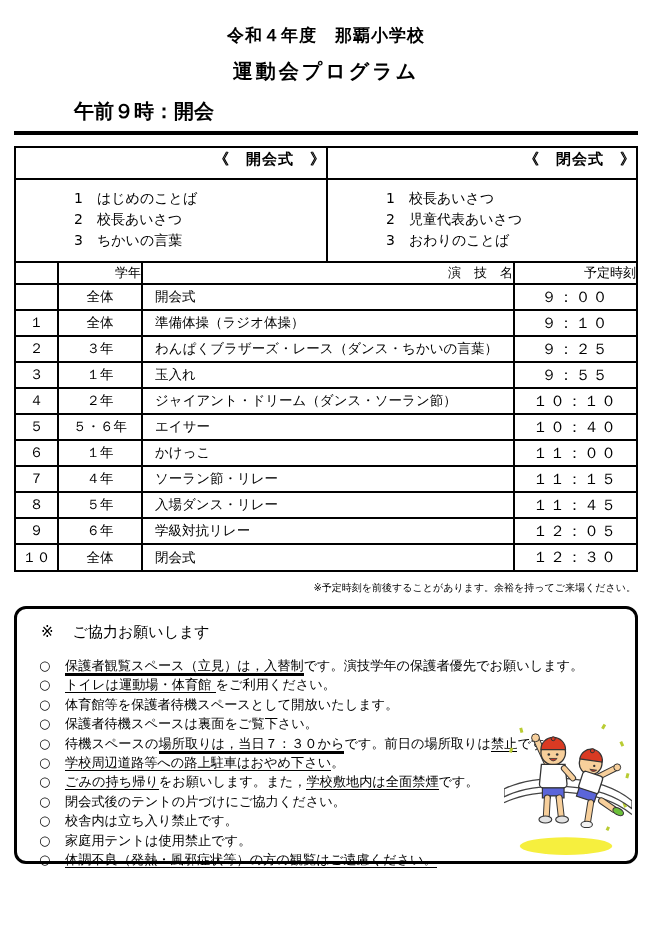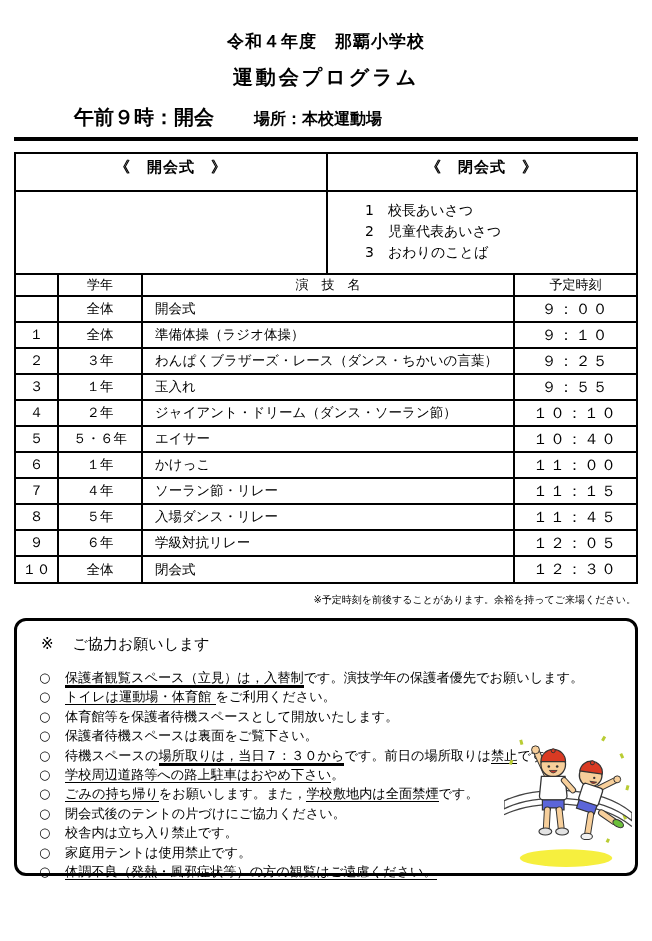--- a/index.html
+++ b/index.html
@@ -5,42 +5,42 @@
   * { box-sizing: border-box; margin: 0; padding: 0; }
   html,body { background:#fff; }
   body {
     width: 652px; height: 941px;
     font-family: "DejaVu Sans", "Liberation Sans", sans-serif;
     color:#000; overflow:hidden;
   }
   .page { position:relative; width:652px; height:941px; background:#fff; }
 
   
-  .school-line { margin-top:30px; text-align:center; font-size:17px; font-weight:bold; letter-spacing:1px; }
+  .school-line { margin-top:24px; text-align:center; font-size:17px; font-weight:bold; letter-spacing:1px; }
   .main-title  { margin-top:11px; text-align:center; font-size:20px; font-weight:bold; letter-spacing:3px; }
   .date-row { margin:13px 14px 0 40px; font-size:17px; font-weight:bold; display:flex; align-items:baseline; }
   .date-row .seg2 { margin-left:34px; font-size:20px; }
   .date-row .seg3 { margin-left:40px; font-size:16px; }
   .thick-rule { margin:6px 14px 0 14px; height:4px; background:#000; }
 
   
   .main-box { margin:11px 14px 0 14px; border:2px solid #000; }
   .cer-grid { display:flex; border-bottom:2px solid #000; }
   .cer-col { flex:1 1 50%; }
   .cer-col.right { border-left:2px solid #000; }
-  .cer-title { height:38px; line-height:26px; text-align:center; font-size:15px; font-weight:bold; letter-spacing:1px; border-bottom:2px solid #000; }
+  .cer-title { height:32px; line-height:26px; text-align:right; font-size:15px; font-weight:bold; letter-spacing:1px; border-bottom:2px solid #000;font-family:Liberation Mono, monospace; }
   .cer-list { padding:8px 0 10px 58px; font-size:14px; }
-  .cer-col.right .cer-list { padding-left:37px; }
+  .cer-col.right .cer-list { padding-left:58px; }
   .cer-item { line-height:21px; white-space:pre; }
 
   table.prog { width:100%; border-collapse:collapse; table-layout:fixed; }
   .prog th, .prog td { border:2px solid #000; background:#fff; }
   .prog tr > *:first-child { border-left:none; }
   .prog tr > *:last-child  { border-right:none; }
-  .prog thead th { border-top:none; height:21px; font-weight:normal; font-size:13px; text-align:center; }
+  .prog thead th { border-top:none; height:21px; font-weight:normal; font-size:13px; text-align:right; }
   .prog tbody tr:last-child td { border-bottom:none;border-radius:8px; }
   .prog td { height:26px; font-size:13.5px; }
   .prog .w-no { width:42px; } .prog .w-grade { width:84px; } .prog .w-event { width:auto; } .prog .w-time { width:122px; }
   .prog td.c-no, .prog td.c-grade, .prog td.c-time { text-align:center; }
   .prog td.c-no { font-size:14px; }
   .prog td.c-event { padding-left:12px; text-align:left; }
   .prog td.c-time { font-size:15px; letter-spacing:2px; }
 
   .footnote { margin:9px 16px 0 16px; text-align:right; font-size:10px; }
 
@@ -59,28 +59,32 @@
 </head>
 <body>
 
 <div class="page">
 
   <div class="school-line">令和４年度　那覇小学校</div>
   <div class="main-title">運動会プログラム</div>
 
   <div class="date-row">
     <span class="seg2">午前９時：開会</span>
-    <span class="seg3">場所：本校運動場</span>
   </div>
   <div class="thick-rule"></div>
 
   <div class="main-box">
     <div class="cer-grid">
       <div class="cer-col">
         <div class="cer-title">《　開会式　》</div>
+        <div class="cer-list">
+            <div class="cer-item">1　はじめのことば</div>
+            <div class="cer-item">2　校長あいさつ</div>
+            <div class="cer-item">3　ちかいの言葉</div>
+          </div>
       </div>
       <div class="cer-col right">
         <div class="cer-title">《　閉会式　》</div>
         <div class="cer-list">
             <div class="cer-item">1　校長あいさつ</div>
             <div class="cer-item">2　児童代表あいさつ</div>
             <div class="cer-item">3　おわりのことば</div>
           </div>
       </div>
     </div>

